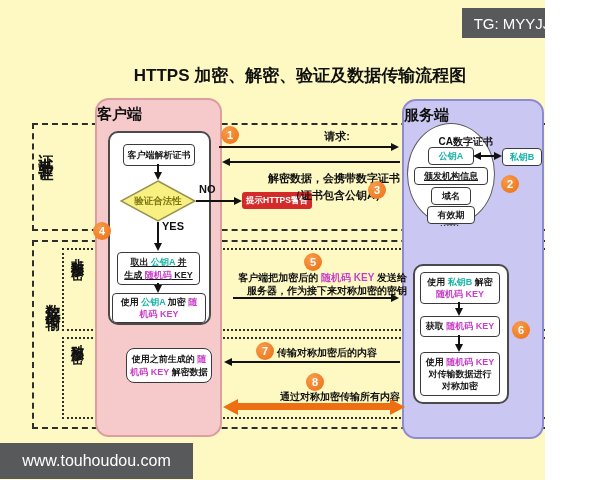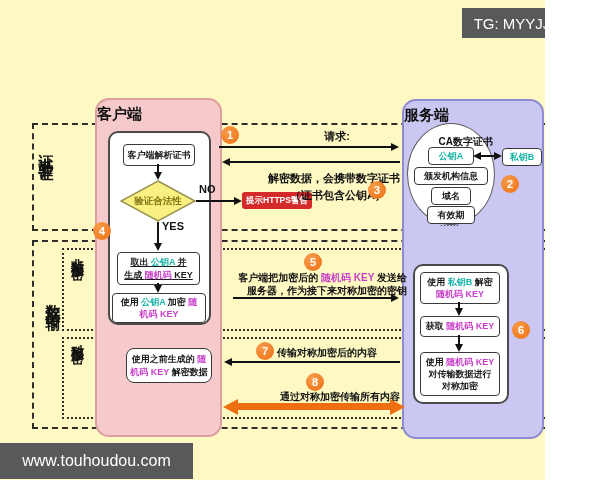--- a/index.html
+++ b/index.html
@@ -61,20 +61,21 @@
   .tinydots{font-size:8px;letter-spacing:1px;color:#333;font-weight:700;z-index:3;}
 </style>
 </head>
 <body>
 
 <div id="canvas">
 
   <div id="wm-top" class="abs wm">TG: MYYJJPP</div>
   <div id="wm-bottom" class="abs wm">www.touhoudou.com</div>
 
+  <div id="main-title" class="abs">HTTPS 加密、解密、验证及数据传输流程图</div>
 
   <div id="box-cert" class="abs dashbox"></div>
   <div id="box-data" class="abs dashbox"></div>
   <div id="box-asym" class="abs dotbox"></div>
   <div id="box-sym" class="abs dotbox"></div>
   <div id="lbl-cert" class="abs vlabel">证书验证</div>
   <div id="lbl-data" class="abs vlabel">数据传输</div>
   <div id="lbl-asym" class="abs vlabel">非对称加密</div>
   <div id="lbl-sym" class="abs vlabel">对称加密</div>
 
@@ -125,21 +126,21 @@
   <div class="abs cell" style="left:126px;top:348px;width:84px;height:33px;border-radius:8px;">
     <div><span>使用之前生成的 </span><span class="magenta">随</span></div>
     <div><span class="magenta">机码 KEY</span><span> 解密数据</span></div>
   </div>
 
   <div id="cert-ellipse" class="abs"></div>
   <div class="abs flowtext red" style="left:407px;top:135px;width:86px;font-size:10px;">CA数字证书</div>
   <div class="abs cell" style="left:428px;top:147px;width:44px;height:16px;">
       <span class="teal">公钥A</span>
     </div>
-  <div class="abs cell" style="left:414px;top:167px;width:72px;height:16px;">
+  <div class="abs cell" style="left:414px;top:167px;width:72px;height:16px;text-decoration:underline;">
       <span>颁发机构信息</span>
     </div>
   <div class="abs cell" style="left:431px;top:187px;width:38px;height:16px;">
       <span>域名</span>
     </div>
   <div class="abs cell" style="left:427px;top:206px;width:46px;height:16px;">
       <span>有效期</span>
     </div>
   <div class="abs tinydots" style="left:407px;top:219px;width:86px;text-align:center;">......</div>
 

